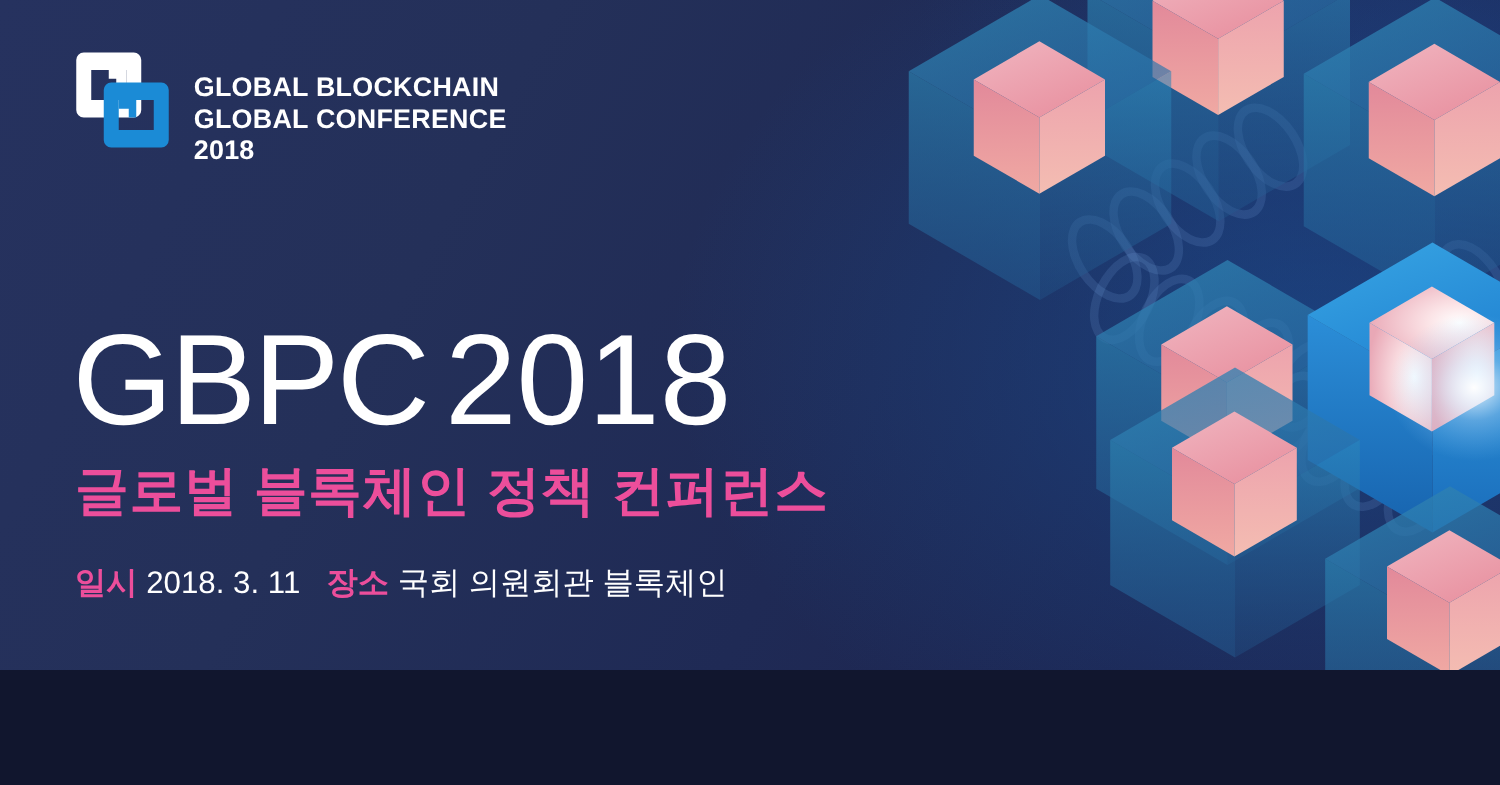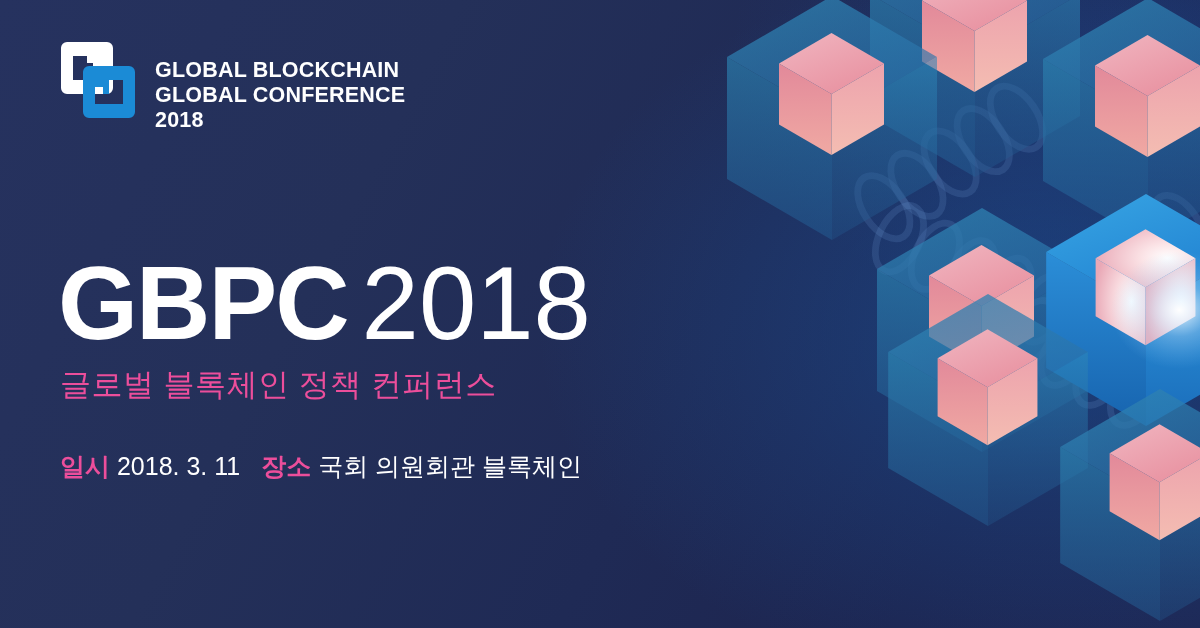--- a/index.html
+++ b/index.html
@@ -4,21 +4,21 @@
 <title>GBPC 2018</title>
 <style>
   html, body {
     margin: 0;
     padding: 0;
     background: #11162e;
   }
   .poster {
     position: relative;
     width: 1200px;
-    height: 628px;
+    height: 536px;
     overflow: hidden;
     font-family: "Liberation Sans", "DejaVu Sans", sans-serif;
     background:
       radial-gradient(ellipse 720px 520px at 88% 52%, rgba(26,86,160,0.55) 0%, rgba(26,86,160,0.22) 42%, rgba(26,86,160,0) 72%),
       radial-gradient(ellipse 600px 420px at 96% 8%, rgba(30,70,140,0.40) 0%, rgba(30,70,140,0) 70%),
       linear-gradient(118deg, #26325f 0%, #243059 30%, #1f2a55 58%, #1d2550 80%, #1e2652 100%);
   }
 
   
   .bg-art {
@@ -73,38 +73,38 @@
   
   .headline {
     position: absolute;
     left: 58px;
     top: 252px;
     color: #ffffff;
     line-height: 1;
     white-space: nowrap;
   }
   .headline .h-bold {
-    font-weight: bold;
+    font-weight: normal;
     font-size: 103px;
     letter-spacing: -2px;
   }
   .headline .h-light {
     font-weight: 300;
     font-size: 103px;
     letter-spacing: 0px;
     margin-left: 14px;
   }
 
   .subtitle {
     position: absolute;
     left: 60px;
     top: 364px;
     color: #ec4e9b;
-    font-size: 31px;
-    font-weight: normal;
+    font-size: 43px;
+    font-weight: bold;
     letter-spacing: 0.5px;
     white-space: nowrap;
   }
 
   
   .details {
     position: absolute;
     left: 60px;
     top: 444px;
     white-space: nowrap;

